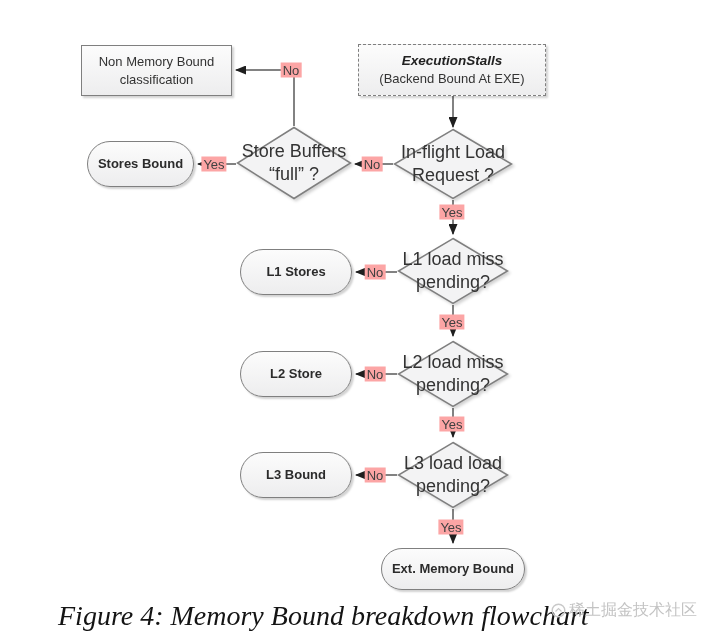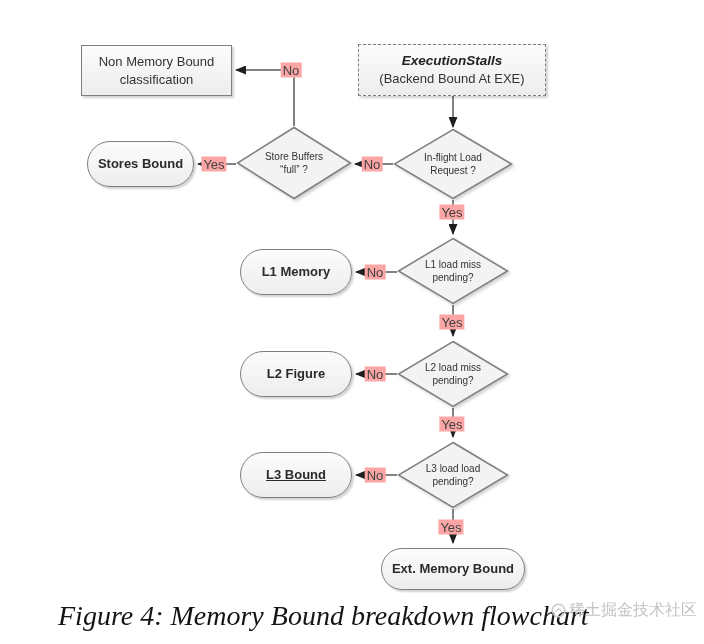--- a/index.html
+++ b/index.html
@@ -18,21 +18,21 @@
   }
   .dashed { border-style:dashed; }
   .stadium { border-radius:24px; font-weight:bold; color:#2b2b2b; }
   .exec-title { font-weight:bold; font-style:italic; font-size:13.5px; color:#222; }
   .exec-sub { font-size:13px; color:#333; }
   .diamond { position:absolute; filter:drop-shadow(2px 2px 1.5px rgba(0,0,0,0.18)); }
   .diamond svg { display:block; }
   .dlabel {
     position:absolute; left:0; top:0; right:0; bottom:0;
     display:flex; flex-direction:column; align-items:center; justify-content:center;
-    text-align:center; font-size:10px; color:#333333; line-height:1.3;
+    text-align:center; font-size:18px; color:#333333; line-height:1.3;
   }
   .edge-label {
     position:absolute; transform:translate(-50%,-50%);
     background:#fca5a5; padding:0 2px;
     font-size:13px; color:#404040; white-space:nowrap;
   }
   .caption {
     position:absolute; left:58px; top:600px;
     font-family:"Liberation Serif", serif; font-style:italic;
     font-size:28px; color:#141414; white-space:nowrap;
@@ -96,48 +96,48 @@
     <svg width="120" height="72" viewBox="0 0 120 72">
       <polygon points="60,1.5 118.5,36 60,70.5 1.5,36" fill="#f3f3f4" stroke="#7f7f7f" stroke-width="1.5"></polygon>
     </svg>
     <div class="dlabel">
       <div>In-flight Load</div>
       <div>Request ?</div>
     </div>
   </div>
 
   <div class="box stadium" style="left:240px; top:249px; width:112px; height:46px;">
-    <div>L1 Memory</div>
+    <div>L1 Stores</div>
   </div>
 
   <div class="diamond" style="left:397px; top:237px; width:112px; height:68px;">
     <svg width="112" height="68" viewBox="0 0 112 68">
       <polygon points="56,1.5 110.5,34 56,66.5 1.5,34" fill="#f3f3f4" stroke="#7f7f7f" stroke-width="1.5"></polygon>
     </svg>
     <div class="dlabel">
       <div>L1 load miss</div>
       <div>pending?</div>
     </div>
   </div>
 
   <div class="box stadium" style="left:240px; top:351px; width:112px; height:46px;">
-    <div>L2 Figure</div>
+    <div>L2 Store</div>
   </div>
 
   <div class="diamond" style="left:397px; top:340px; width:112px; height:68px;">
     <svg width="112" height="68" viewBox="0 0 112 68">
       <polygon points="56,1.5 110.5,34 56,66.5 1.5,34" fill="#f3f3f4" stroke="#7f7f7f" stroke-width="1.5"></polygon>
     </svg>
     <div class="dlabel">
       <div>L2 load miss</div>
       <div>pending?</div>
     </div>
   </div>
 
-  <div class="box stadium" style="left:240px; top:452px; width:112px; height:46px;text-decoration:underline;">
+  <div class="box stadium" style="left:240px; top:452px; width:112px; height:46px;">
     <div>L3 Bound</div>
   </div>
 
   <div class="diamond" style="left:397px; top:441px; width:112px; height:68px;">
     <svg width="112" height="68" viewBox="0 0 112 68">
       <polygon points="56,1.5 110.5,34 56,66.5 1.5,34" fill="#f3f3f4" stroke="#7f7f7f" stroke-width="1.5"></polygon>
     </svg>
     <div class="dlabel">
       <div>L3 load load</div>
       <div>pending?</div>

